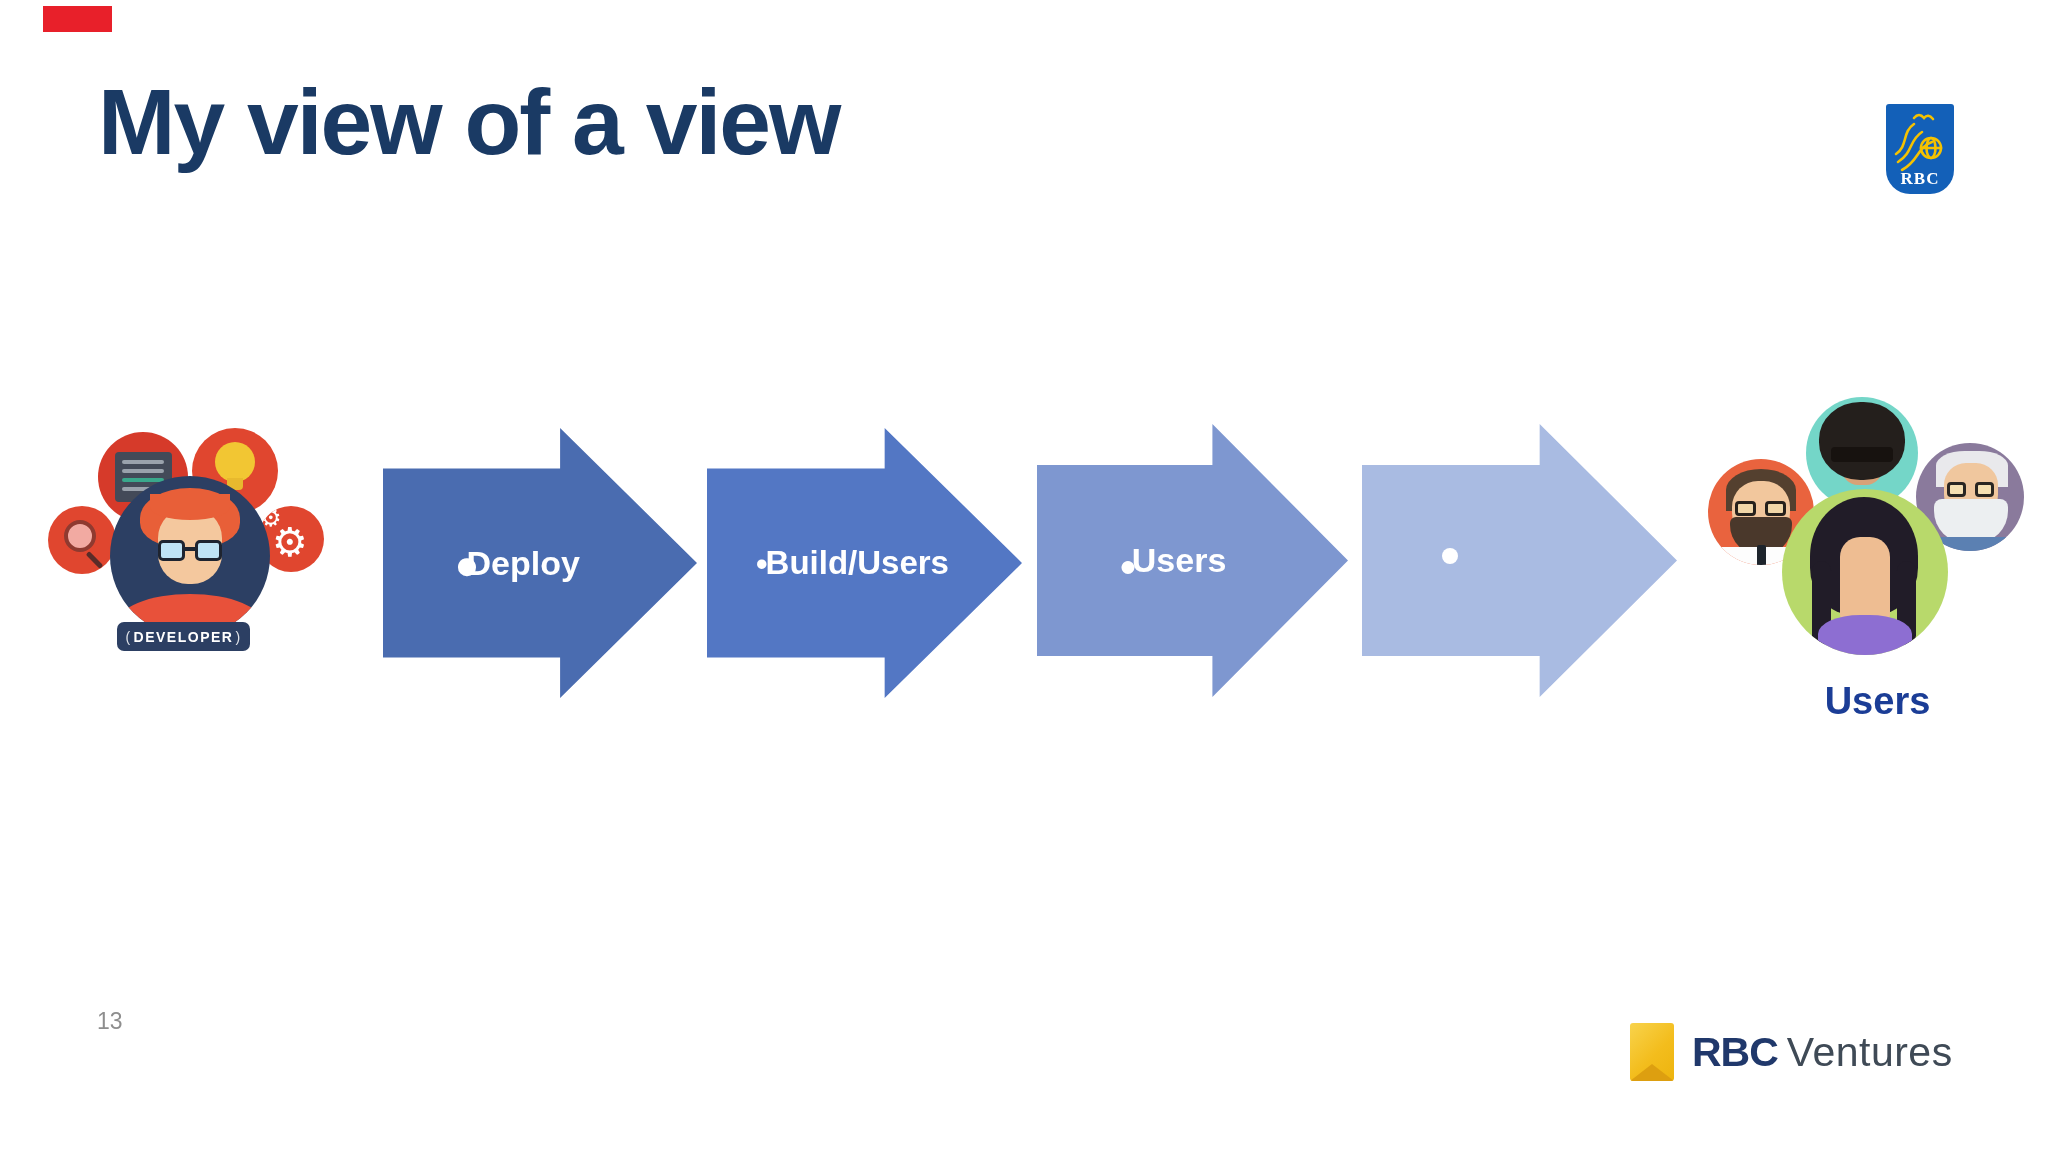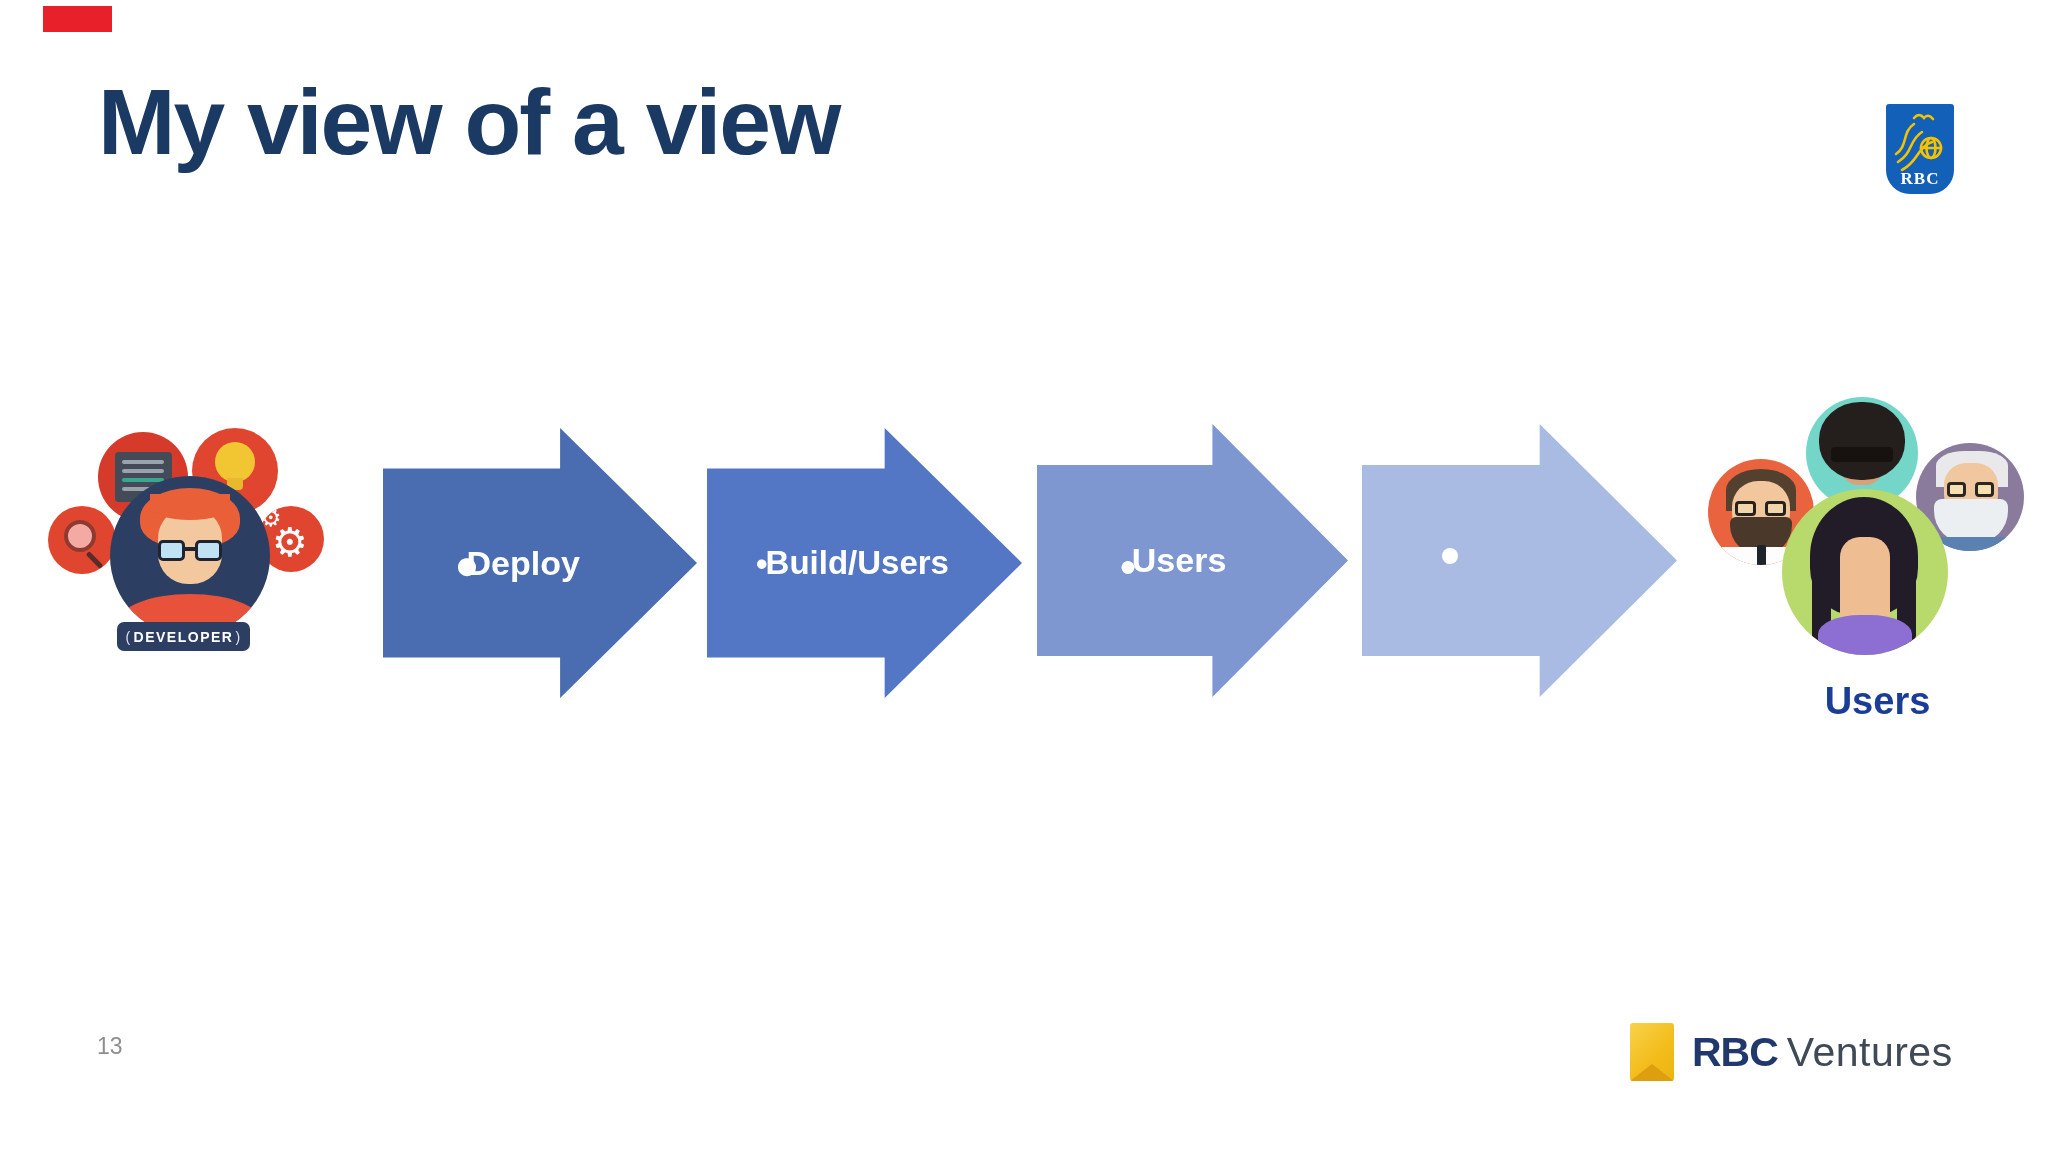--- a/index.html
+++ b/index.html
@@ -102,21 +102,21 @@
   .up-shirt { position:absolute; left:14px; top:94px; width:82px; height:16px; background:#5b80b2; }
   .u-green { left:84px; top:96px; width:166px; height:166px; background:#b8d96b; z-index:2; }
   .ug-hair { position:absolute; left:28px; top:8px; width:108px; height:118px; background:#211c28; border-radius:50% 50% 40% 40%; }
   .ug-braid-l { position:absolute; left:30px; top:72px; width:19px; height:84px; background:#211c28; border-radius:10px; }
   .ug-braid-r { position:absolute; left:115px; top:72px; width:19px; height:84px; background:#211c28; border-radius:10px; }
   .ug-skin { position:absolute; left:58px; top:48px; width:50px; height:84px; background:#eebd92; border-radius:20px 20px 6px 6px; }
   .ug-top { position:absolute; left:36px; top:126px; width:94px; height:42px; background:#8d6ed2; border-radius:45% 45% 0 0; }
   .users-label { left:1800px; top:680px; width:155px; text-align:center; font-size:38px; font-weight:bold; }
 
   
-  .page-number { left:97px; top:1033px; font-size:23px; color:#8e8e8e; }
+  .page-number { left:97px; top:1008px; font-size:23px; color:#8e8e8e; }
   .ventures-logo { left:1630px; top:1023px; width:400px; height:60px; }
   .gold-mark { position:absolute; left:0; top:0; width:44px; height:58px; border-radius:3px;
     background:linear-gradient(135deg, #f8d34c 0%, #f3bd1d 55%, #edb40e 100%); overflow:hidden; }
   .gold-fold { position:absolute; bottom:0; left:0; width:0; height:0;
     border-left:22px solid transparent; border-right:22px solid transparent; border-bottom:17px solid #dd9f10; }
   .ventures-word { position:absolute; left:62px; top:0; height:58px; line-height:58px; font-size:41px; white-space:nowrap; }
   .ventures-word .w-bold { font-weight:bold; color:#20386b; letter-spacing:-1px; }
   .ventures-word .w-light { font-weight:normal; color:#3f4a56; margin-left:9px; letter-spacing:0.5px; }
 </style>
 </head>

